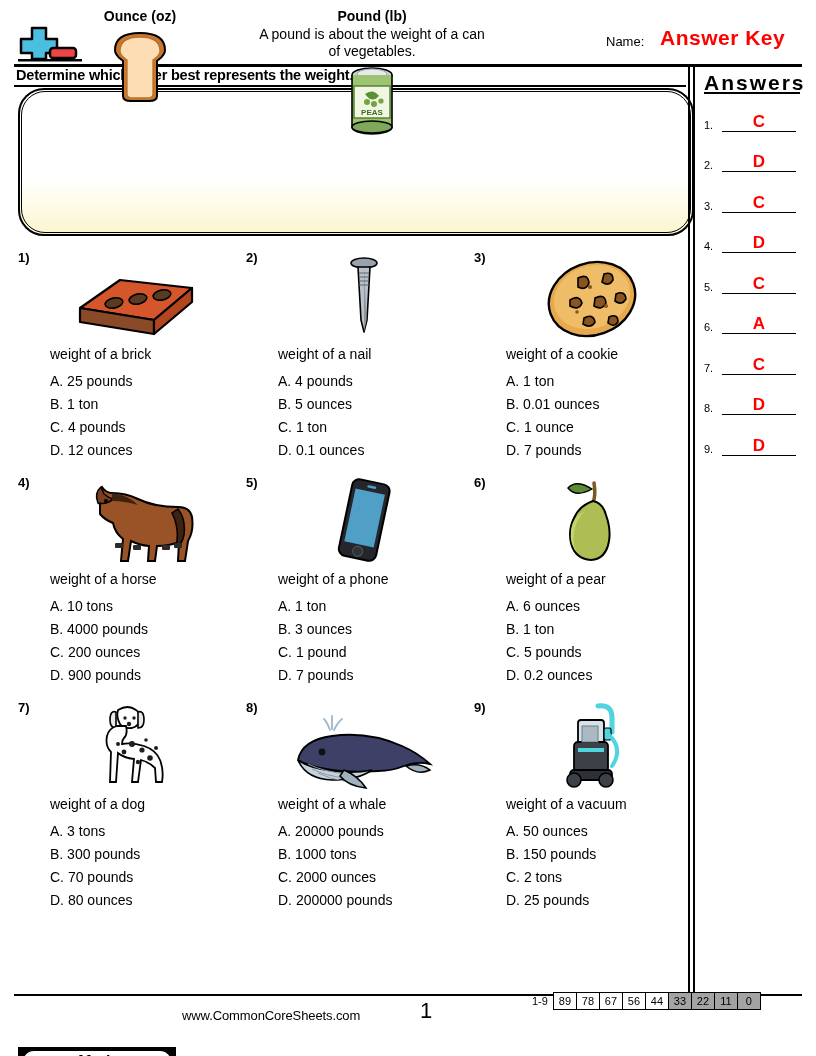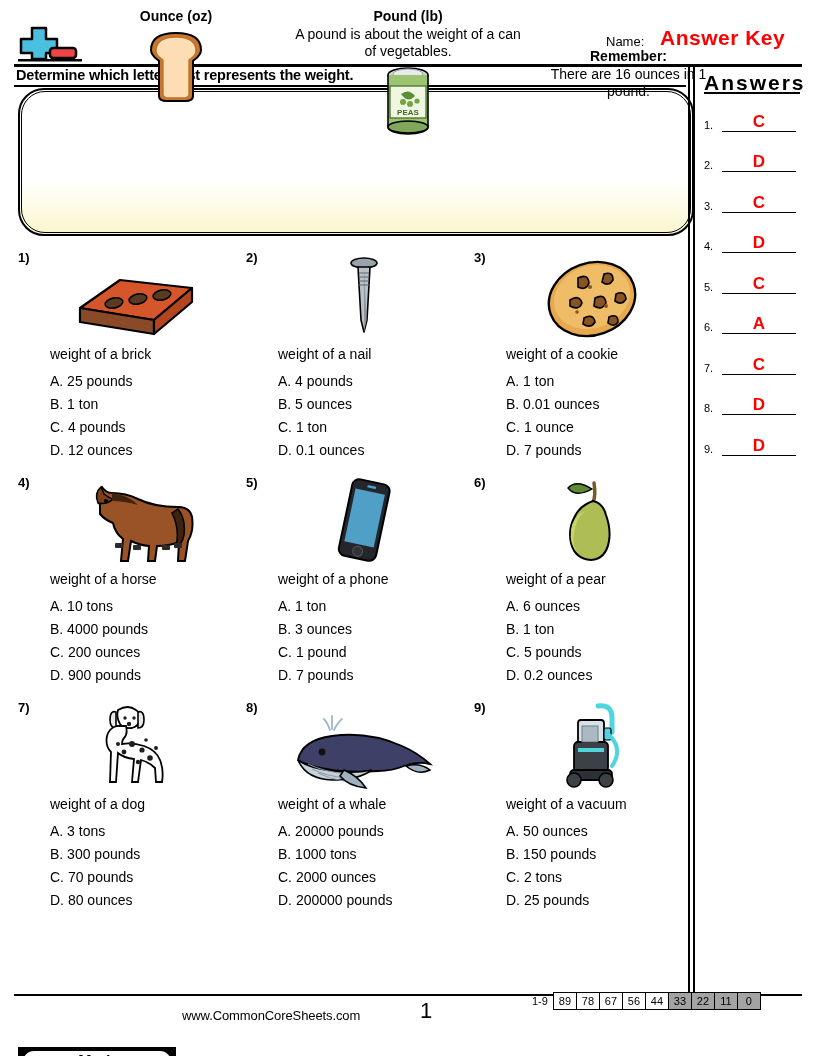--- a/index.html
+++ b/index.html
@@ -21,21 +21,21 @@
   .instruction{position:absolute;left:16px;top:67px;width:660px;font-size:14.5px;font-weight:bold;letter-spacing:-0.2px;}
   .rule-instr{position:absolute;left:14px;top:85px;width:672px;height:2px;background:#000;}
 
   
   .infobox{position:absolute;left:18px;top:88px;width:676px;height:148px;
            border:2px solid #000;border-radius:26px;box-sizing:border-box;
            background:linear-gradient(to bottom,#ffffff 0%,#ffffff 62%,#fdfbe4 82%,#faf5cf 100%);}
   .infobox-inner{position:absolute;left:21px;top:91px;width:670px;height:142px;
            border:1px solid #000;border-radius:24px;box-sizing:border-box;pointer-events:none;}
 
-  .ib-col{position:absolute;top:8px;margin-left:36px;}
+  .ib-col{position:absolute;top:8px;}
   .ib-head{font-size:14px;font-weight:bold;text-align:center;}
   .ib-text{font-size:14px;text-align:center;line-height:17px;margin-top:2px;}
   .ib-art{margin-top:4px;text-align:center;}
 
   .col-oz{left:20px;width:240px;}
   .col-lb{left:252px;width:240px;}
   .col-rm{left:500px;width:185px;top:48px;}
 
   
   .qgrid{position:absolute;left:14px;top:248px;width:672px;}
@@ -118,24 +118,20 @@
         <path d="M22 30 q8 -6 14 2 q-7 8 -14 -2 z" fill="#5b8f33"></path>
         <circle cx="24" cy="38" r="3" fill="#6fa63f"></circle>
           <circle cx="31" cy="40" r="3" fill="#6fa63f"></circle>
         <circle cx="38" cy="37" r="2.6" fill="#6fa63f"></circle>
         <text x="29" y="51" font-size="8" font-weight="bold" fill="#3f6b23" text-anchor="middle" font-family="Liberation Sans, sans-serif">PEAS</text>
         <ellipse cx="29" cy="63" rx="20" ry="6" fill="#7fa85a" stroke="#000" stroke-width="1.6"></ellipse>
       </svg>
     </div>
   </div>
 
-  <div class="ib-col col-rm">
-    <div class="ib-head">Remember:</div>
-    <div class="ib-text">There are 16 ounces in 1 pound.</div>
-  </div>
 
   <div class="qgrid">
 
     <div class="qrow">
       <div class="q c0">
         <div class="qnum">1)</div>
         <div class="qart">
           <svg width="124" height="76" viewBox="0 0 124 76">
             <path d="M6 44 L46 16 L118 24 L80 56 Z" fill="#d4562a" stroke="#000" stroke-width="2.2" stroke-linejoin="round"></path>
             <path d="M6 44 L6 58 L80 70 L80 56 Z" fill="#8a4a28" stroke="#000" stroke-width="2.2" stroke-linejoin="round"></path>

